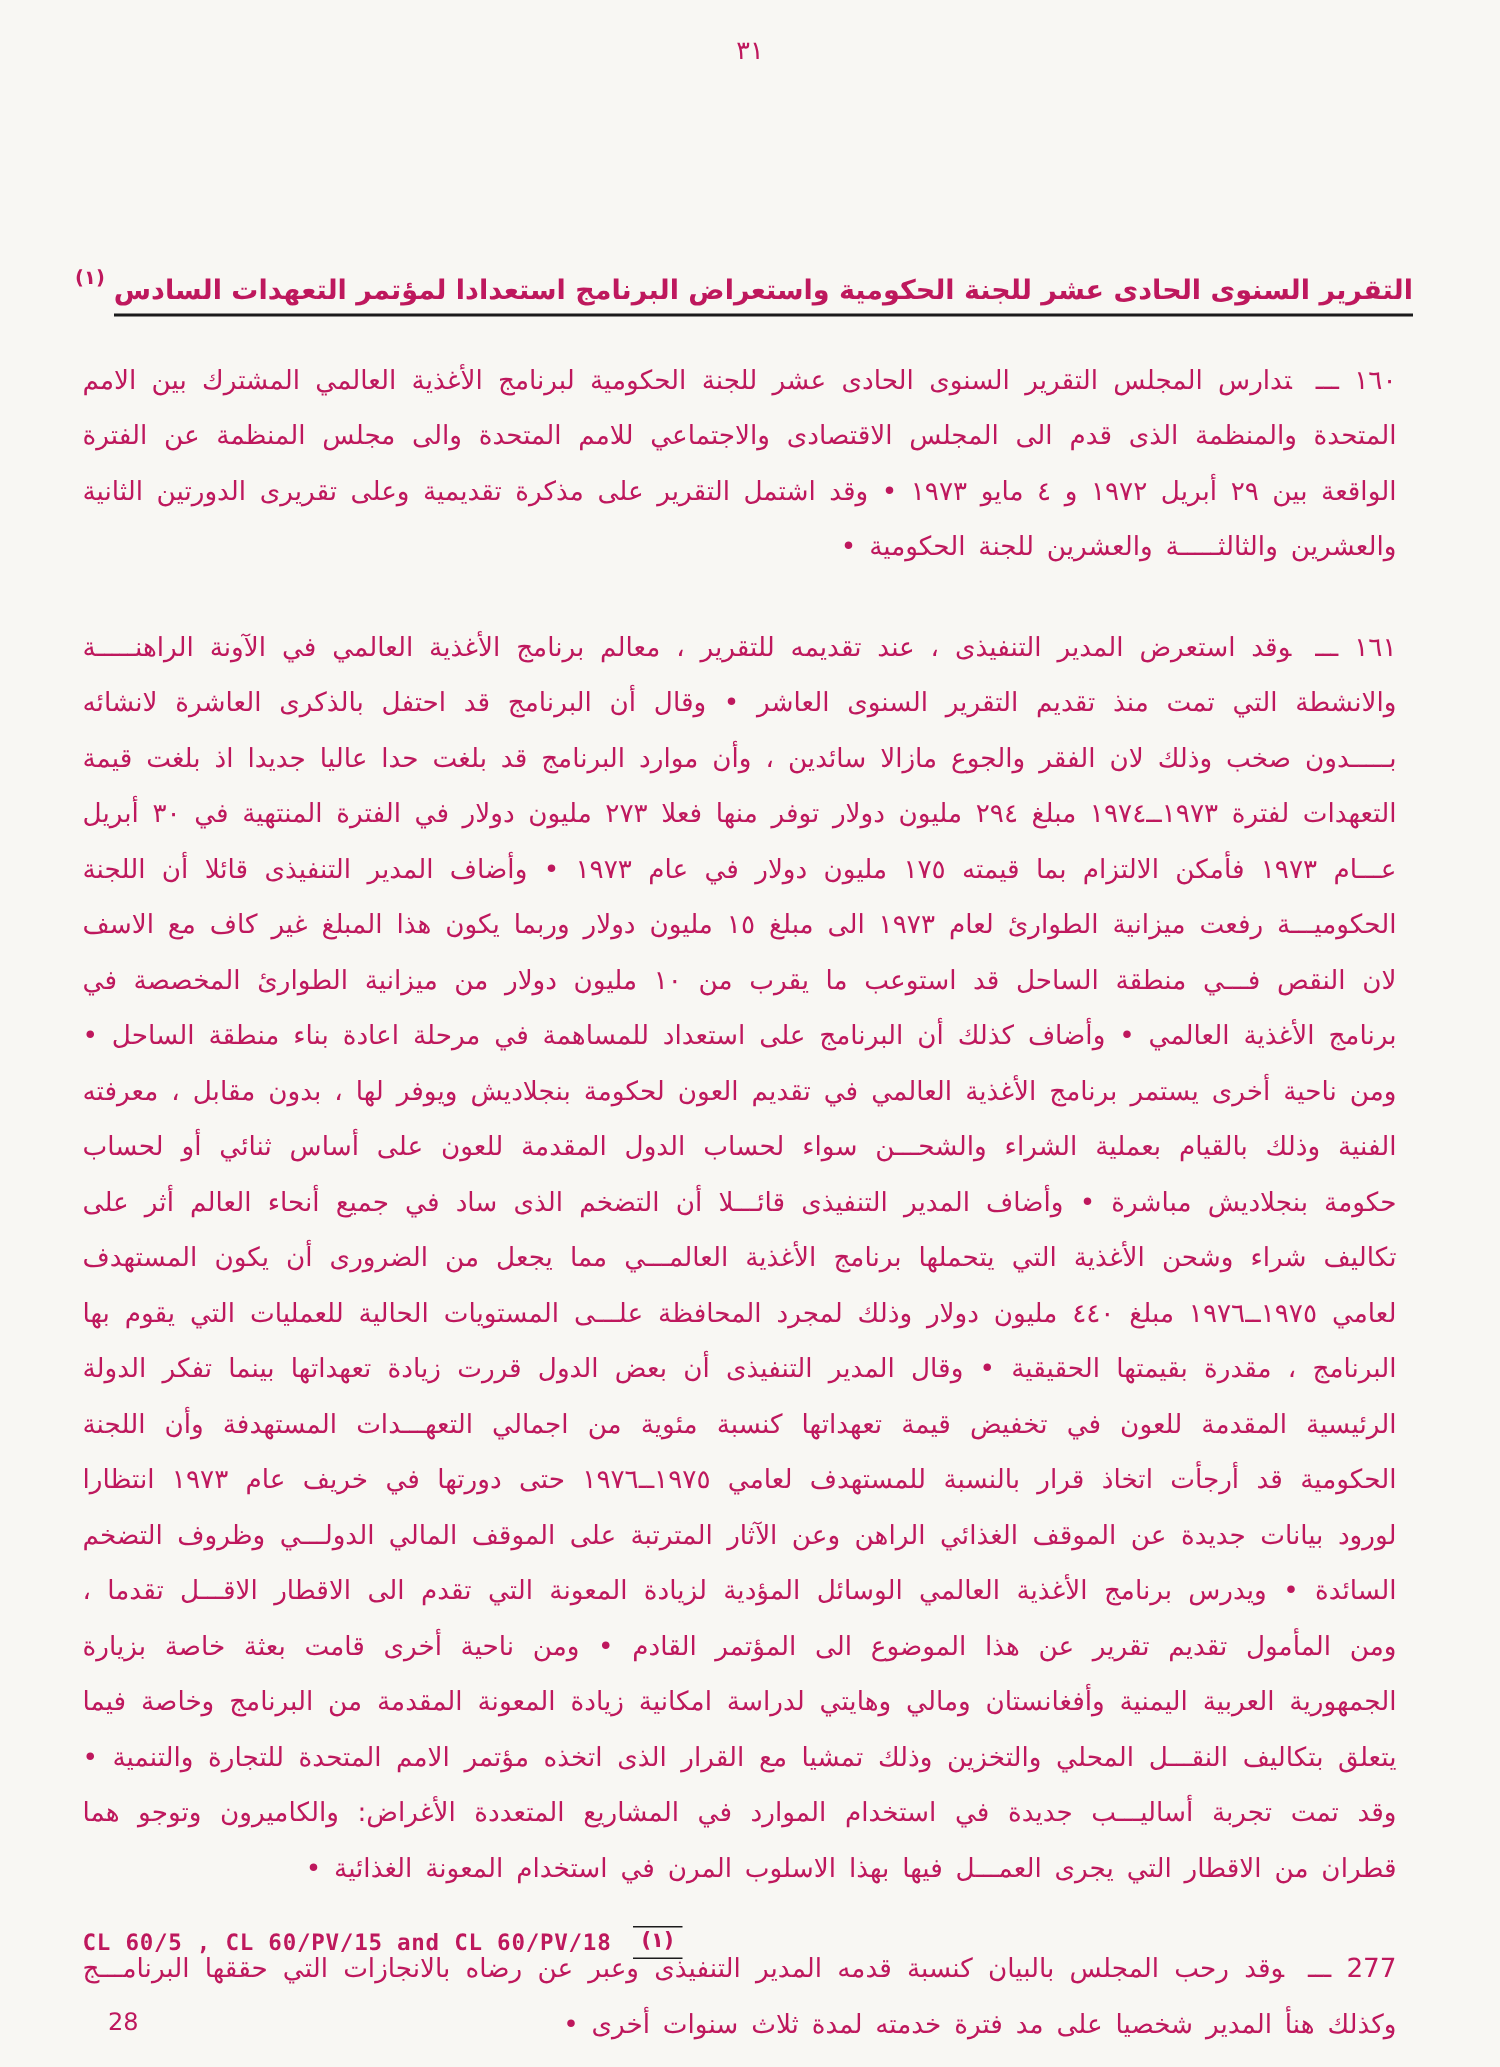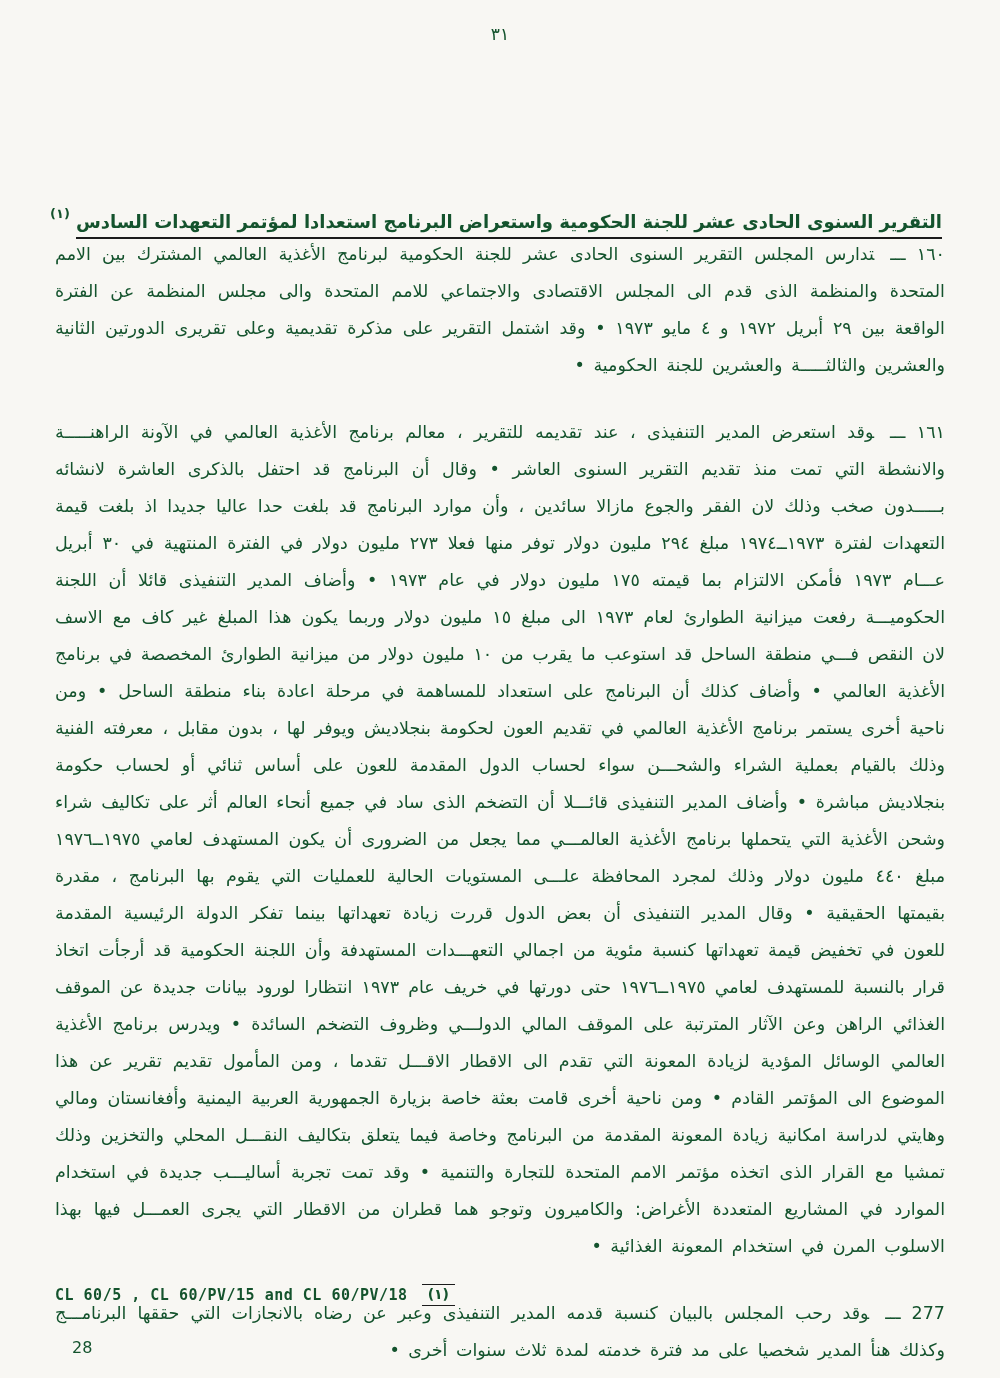--- a/index.html
+++ b/index.html
@@ -6,21 +6,21 @@
     margin: 0;
     padding: 0;
     background: #e9e7e2;
   }
   .page {
     position: relative;
     width: 1000px;
     height: 1378px;
     margin: 0 auto;
     background: #f8f7f3;
-    color: #14532d;
+    color: #be185d;
     font-family: "DejaVu Sans", sans-serif;
     direction: rtl;
     overflow: hidden;
   }
   .top-page-number {
     position: absolute;
     top: 24px;
     left: 0;
     width: 100%;
     text-align: center;
@@ -40,21 +40,20 @@
     font-weight: bold;
     padding-bottom: 7px;
     border-bottom: 2px solid #1b1b1b;
   }
   .subheading-wrap {
     position: absolute;
     top: 178px;
     right: 58px;
     left: 30px;
     text-align: right;
-    margin-top: 28px;
   }
   .subheading-text {
     display: inline;
     font-size: 18px;
     font-weight: bold;
     border-bottom: 2px solid #1b1b1b;
     padding-bottom: 5px;
   }
   .subheading-ref {
     font-size: 13px;
@@ -63,21 +62,21 @@
     margin-right: 6px;
     display: inline-block;
   }
   .body-text {
     position: absolute;
     top: 236px;
     right: 55px;
     left: 55px;
   }
   .para {
-    margin: 0 0 30px 0;
+    margin: 0 14px 30px 0;
     font-size: 17.5px;
     line-height: 37px;
     text-align: justify;
     word-spacing: 3px;
   }
   .para-num {
     margin-left: 16px;
     white-space: nowrap;
   }
   .footnote {

